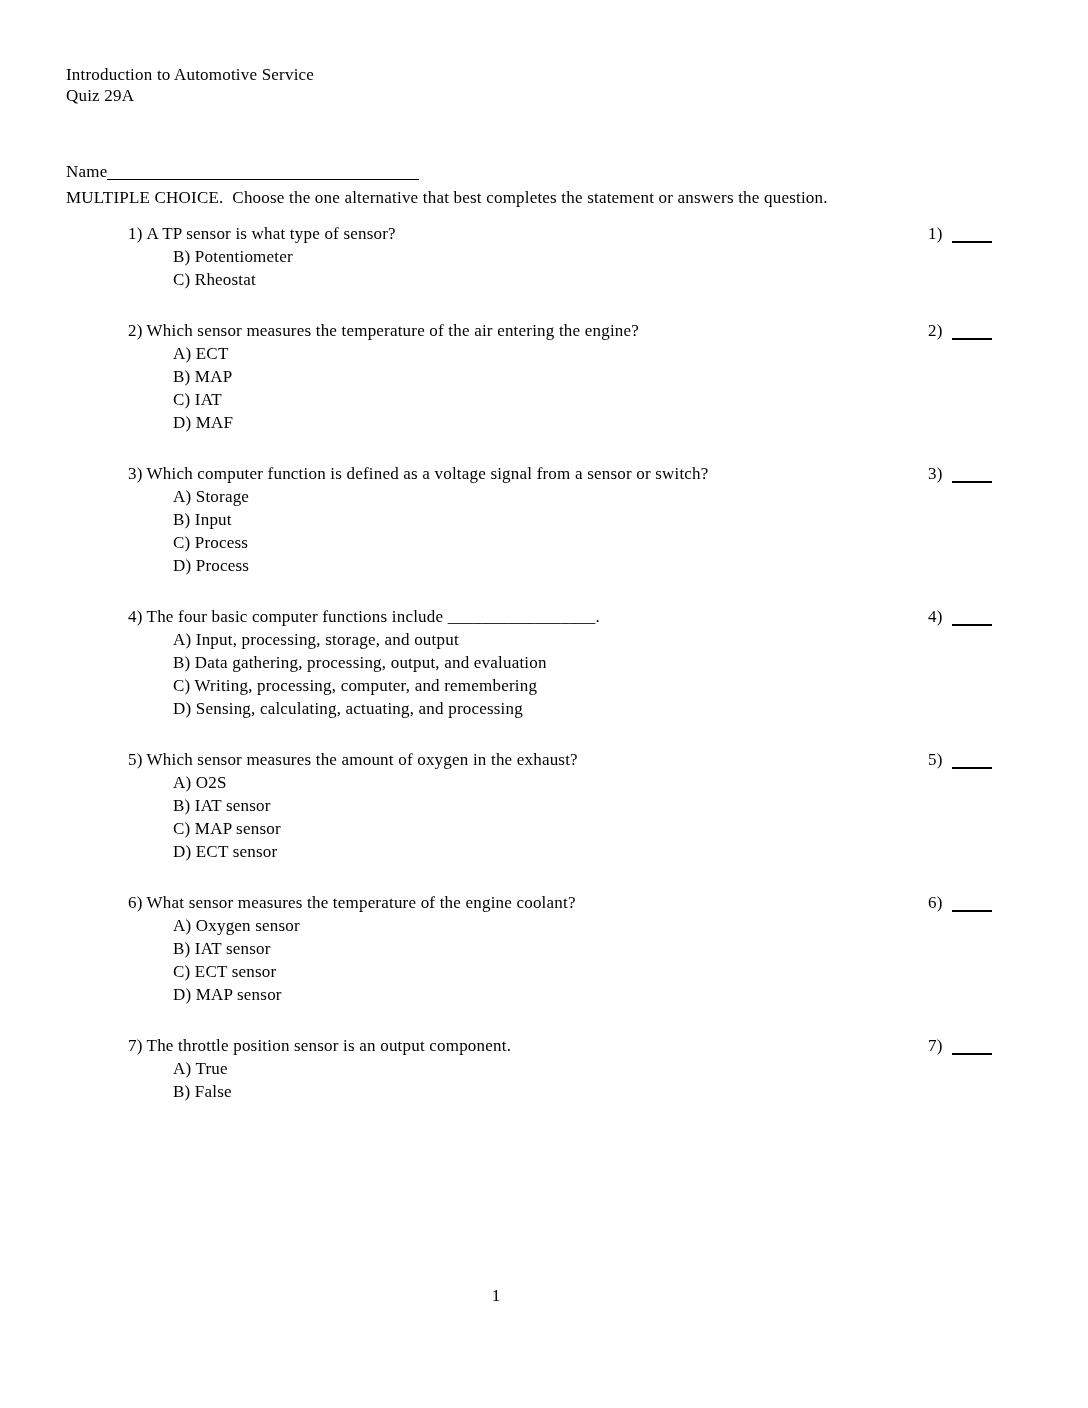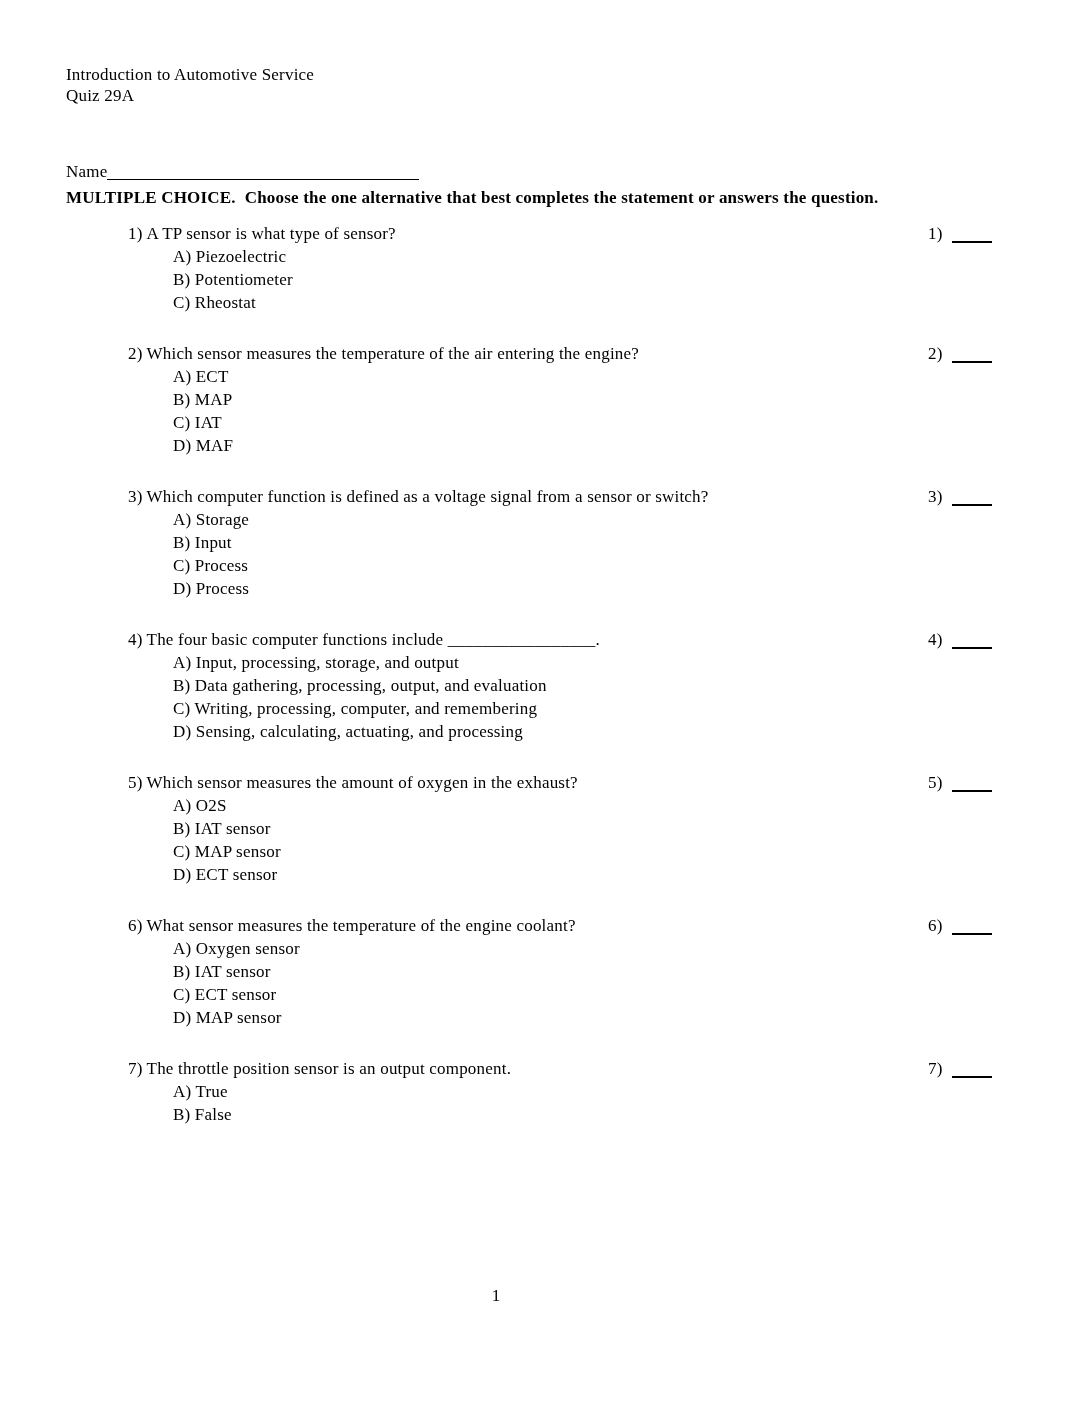--- a/index.html
+++ b/index.html
@@ -34,21 +34,21 @@
     width: 312px;
     height: 16px;
     border-bottom: 1.6px solid #000;
     vertical-align: -3px;
   }
   .instructions {
     position: absolute;
     left: 66px;
     top: 186px;
     width: 940px;
-    font-weight: bold;
+    font-weight: normal;
     white-space: pre-wrap;
   }
   .questions {
     position: absolute;
     left: 0;
     top: 222px;
     width: 1088px;
   }
   .question {
     position: relative;
@@ -94,21 +94,20 @@
   </div>
 
   <div class="name-row"><span>Name</span><span class="name-blank"></span></div>
 
   <div class="instructions">MULTIPLE CHOICE.  Choose the one alternative that best completes the statement or answers the question.</div>
 
   <div class="questions">
     <div class="question">
       <div class="q-line"><span class="q-num">1)</span><span>A TP sensor is what type of sensor?</span></div>
       <div class="choices">
-          <div class="choice">A) Piezoelectric</div>
           <div class="choice">B) Potentiometer</div>
           <div class="choice">C) Rheostat</div>
         </div>
       <div class="q-answer"><span>1)</span><span class="ans-blank"></span></div>
     </div>
 
     <div class="question">
       <div class="q-line"><span class="q-num">2)</span><span>Which sensor measures the temperature of the air entering the engine?</span></div>
       <div class="choices">
           <div class="choice">A) ECT</div>

